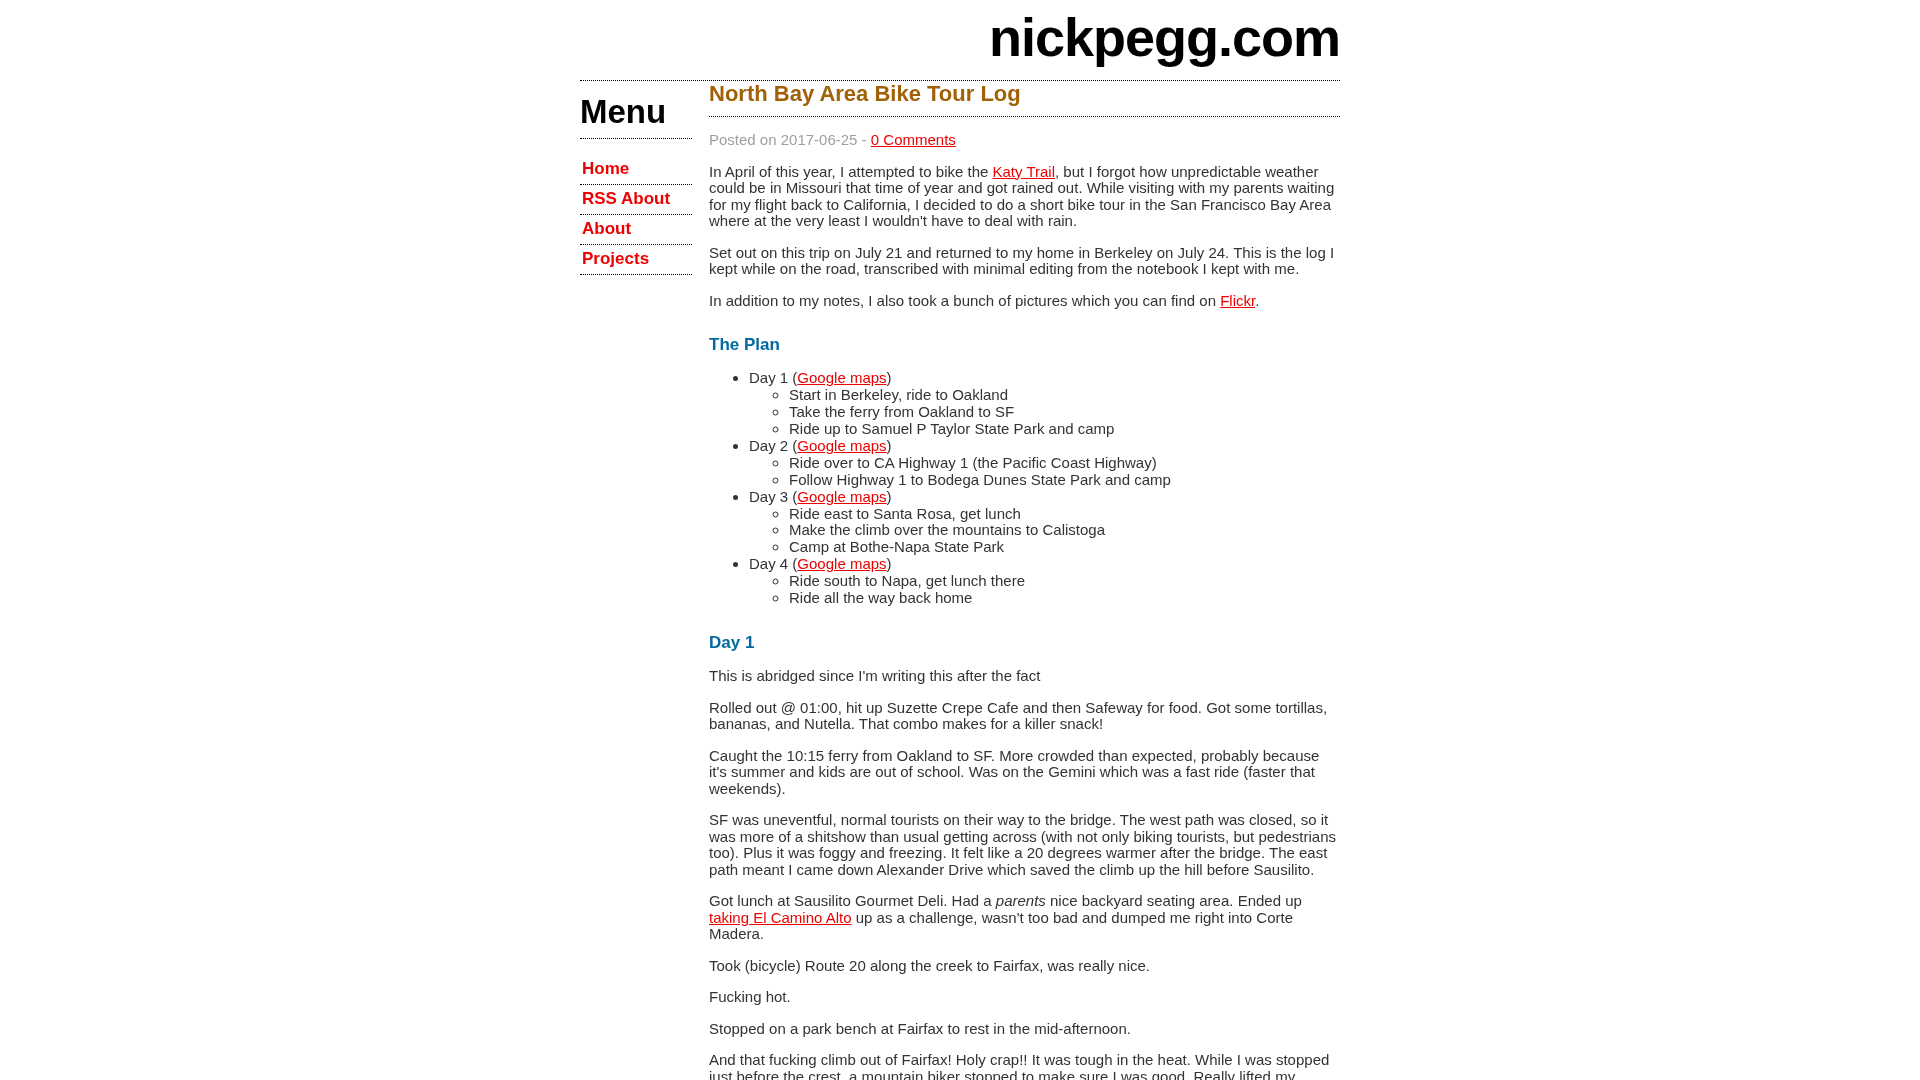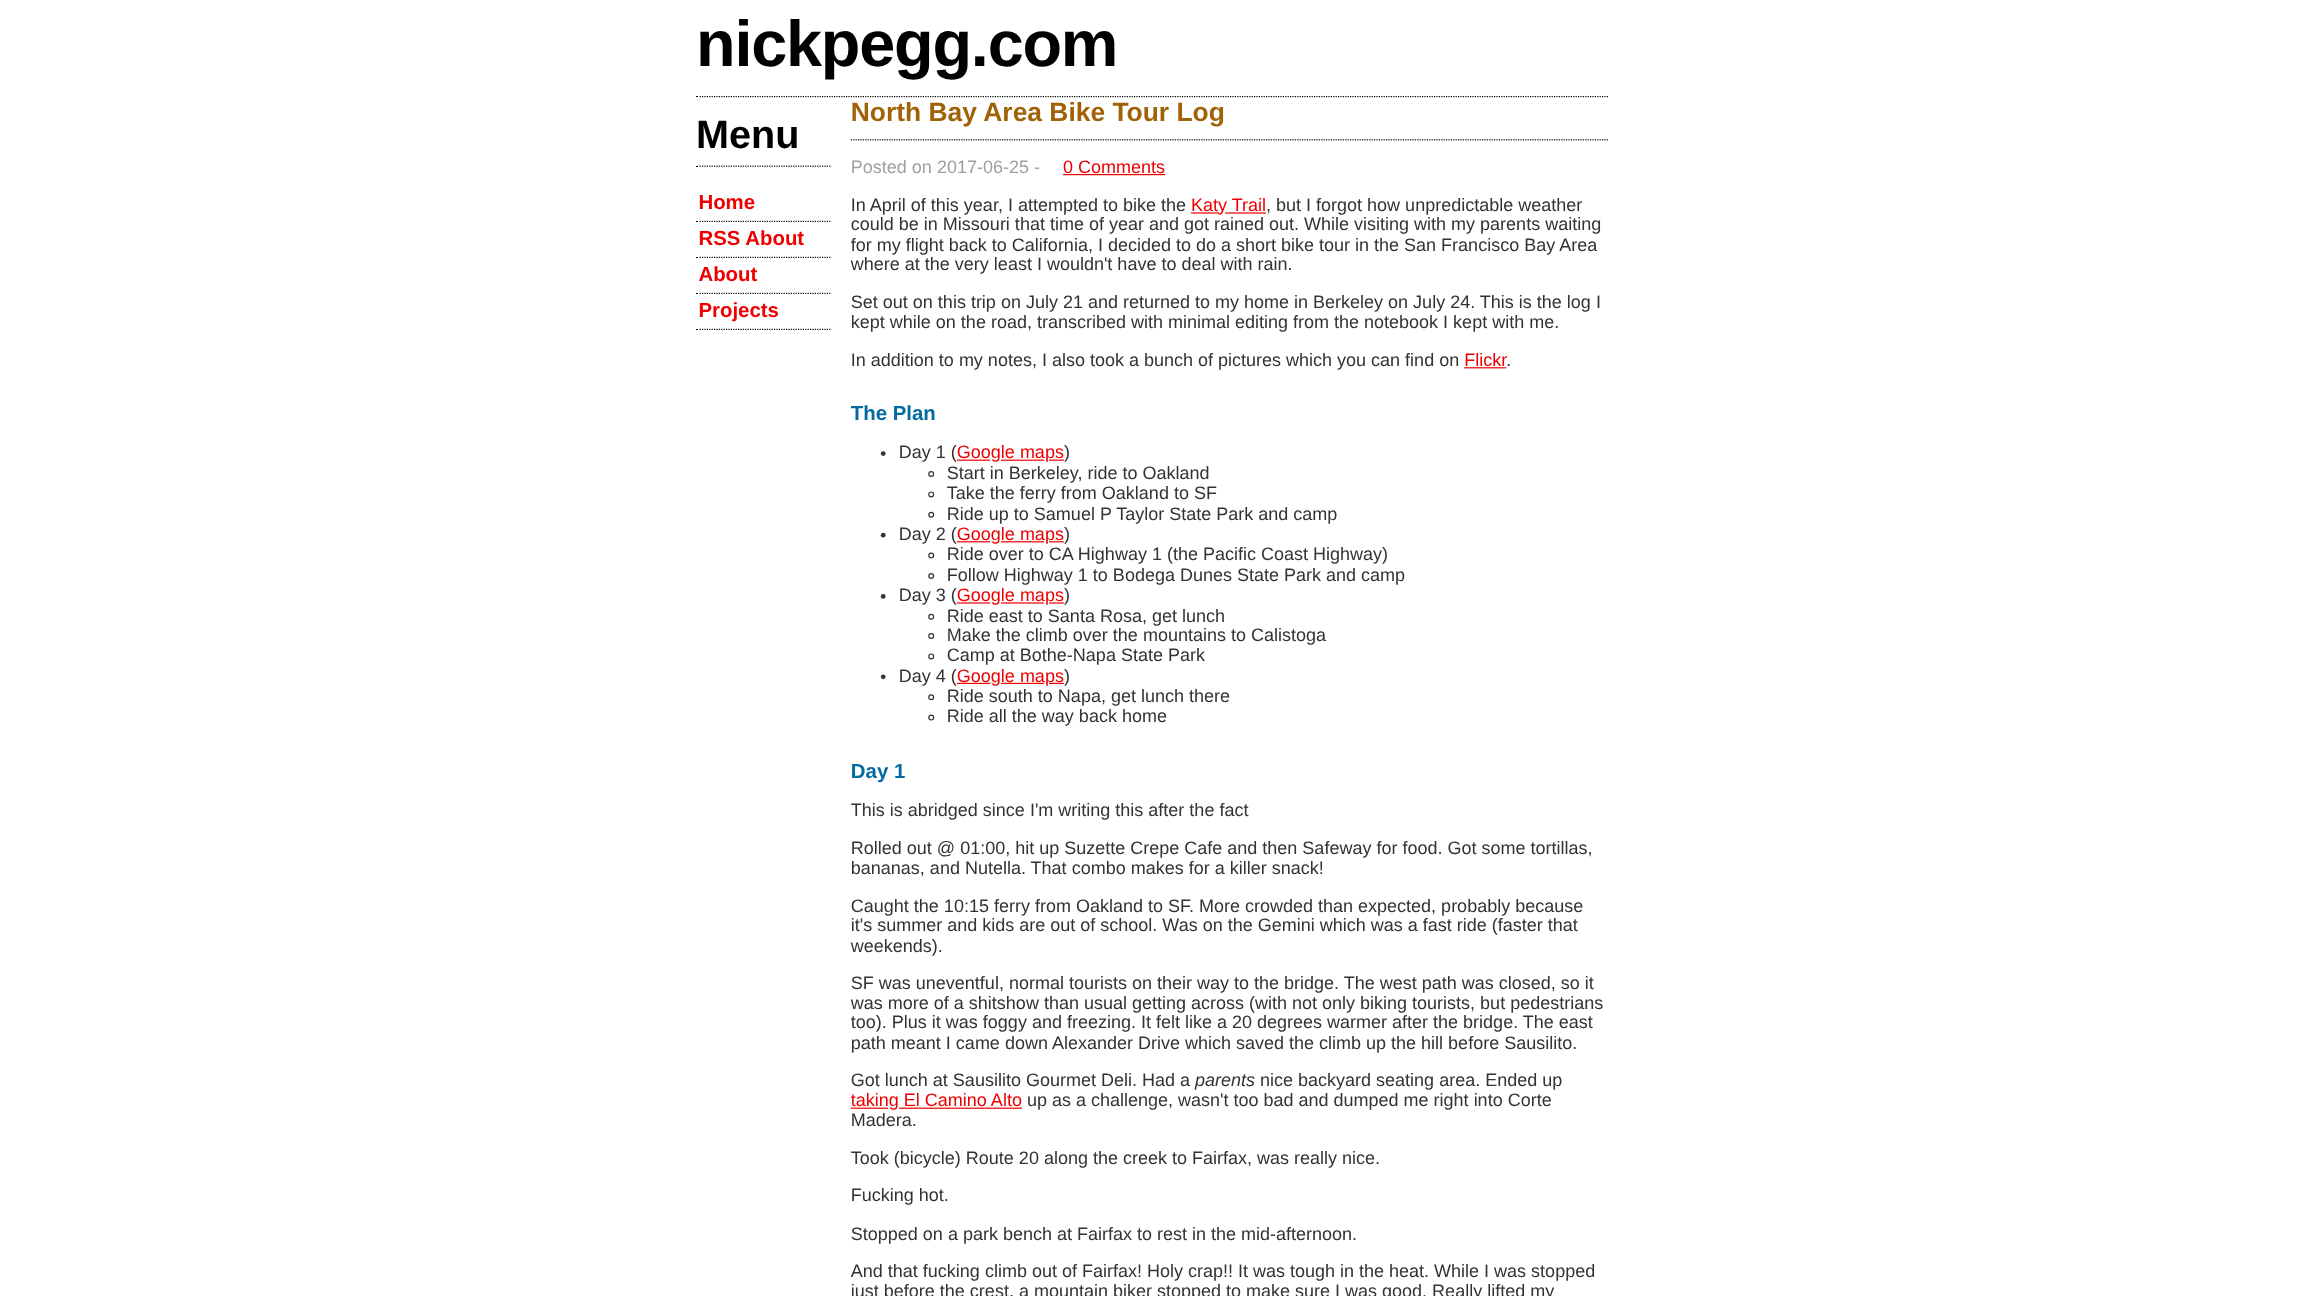--- a/index.html
+++ b/index.html
@@ -10,21 +10,21 @@
     color: #333333;
   }
   body { height: 1080px; width: 1920px; overflow: hidden; }
 
   .page { width: 760px; margin: 0 auto; }
 
   .site-title {
     font-size: 54px;
     font-weight: bold;
     color: #000000;
-    text-align: left;
+    text-align: right;
     letter-spacing: -1px;
     margin: 6px 0 0 0;
     padding-bottom: 12px;
     border-bottom: 1px dotted #000000;
   }
 
   .columns { display: flex; align-items: flex-start; }
 
   
   .menu { width: 112px; flex: none; margin-right: 17px; }
@@ -49,21 +49,21 @@
   .content { flex: 1; min-width: 0; }
   .post-title {
     font-size: 22px;
     font-weight: bold;
     color: #a16207;
     margin: 0 0 0 0;
     padding-bottom: 9px;
     border-bottom: 1px dotted #000000;
   }
   .meta { font-size: 13px; color: #9f9f9f; margin: 7px 0 0 0; }
-  .meta a { color: #ee0000; text-decoration: underline; margin-left: 15px; }
+  .meta a { color: #ee0000; text-decoration: underline; }
 
   .content p { font-size: 15px; line-height: 1.1; margin: 15px 0; }
 
   .section-heading {
     font-size: 17px;
     font-weight: bold;
     color: #0369a1;
     margin: 26px 0 15px 0;
   }
 

